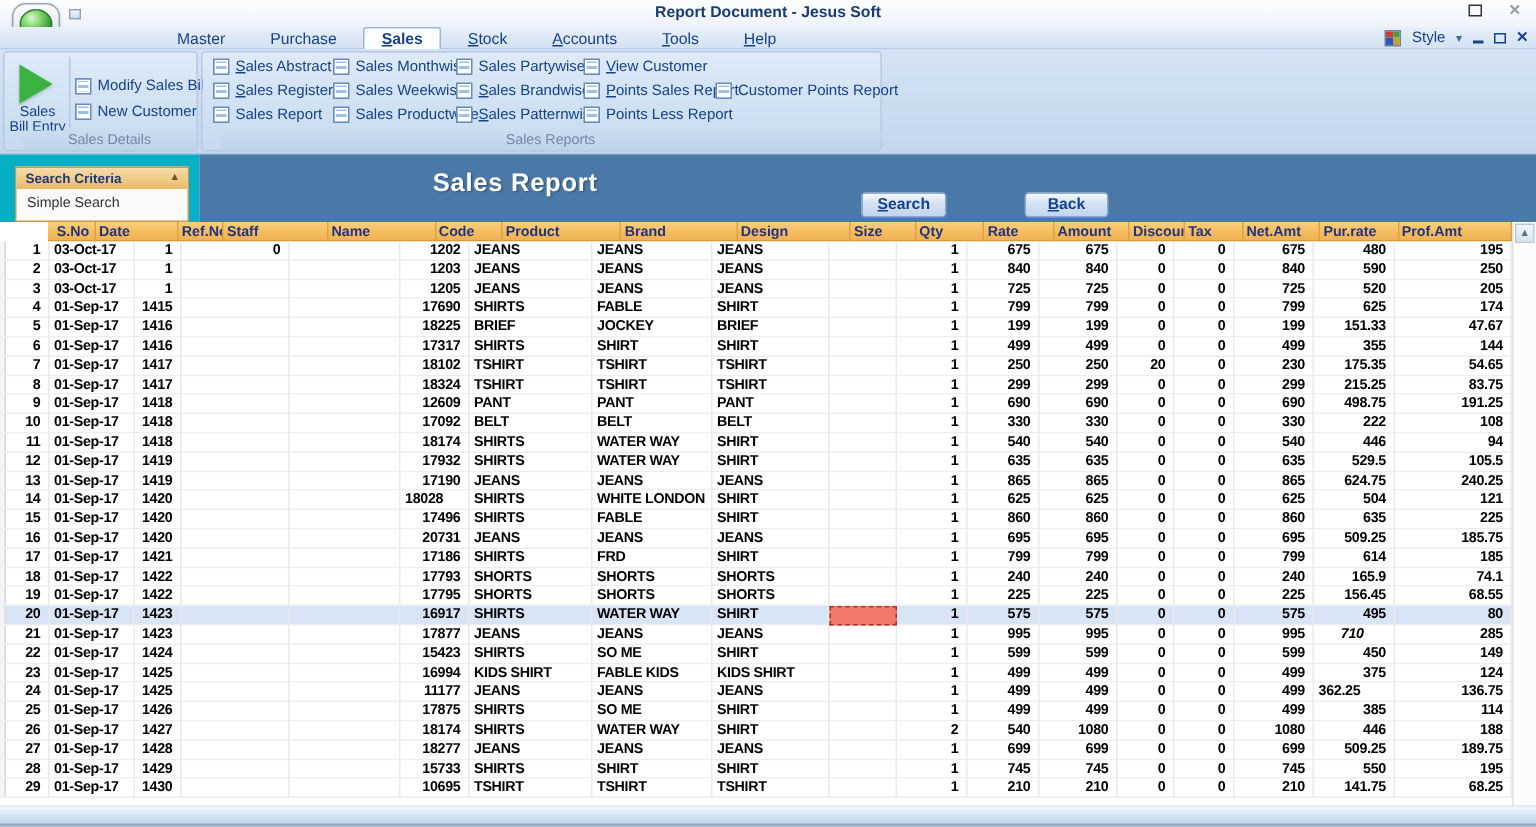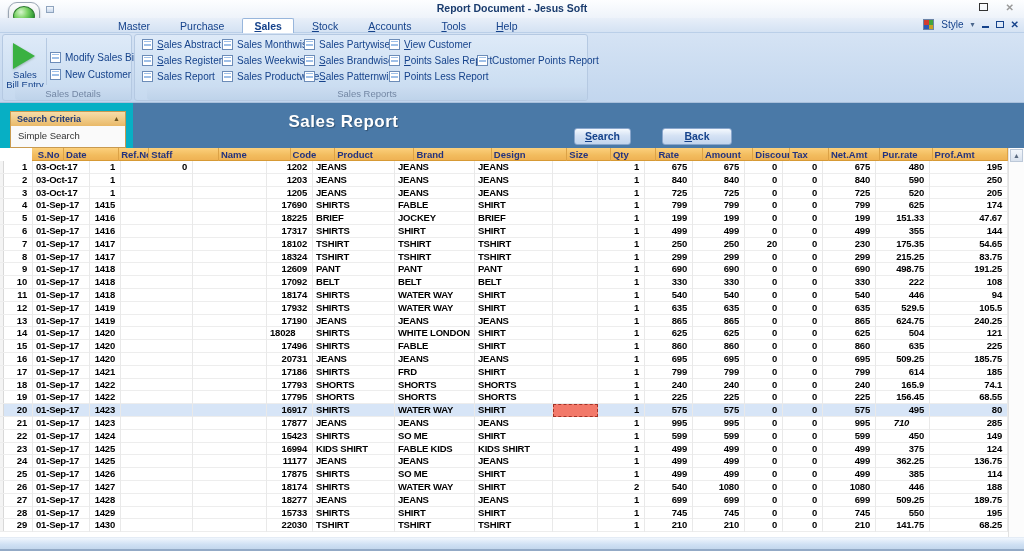--- a/index.html
+++ b/index.html
@@ -72,21 +72,21 @@
   .sc-head { height:14px; background:linear-gradient(#F7DDA9,#E9B968); color:#1F3A78; font-size:9px;
              font-weight:bold; line-height:14px; padding-left:6px; position:relative; }
   .sc-head .up { position:absolute; right:5px; top:0; font-size:7px; color:#6E5420; }
   .sc-item { font-size:9.5px; color:#333; padding:4px 0 0 7px; }
   .report-title { position:absolute; left:128px; top:9px; width:165px; text-align:center; font-size:17px;
                   font-weight:bold; color:#FFFFFF; text-shadow:1px 1px 1px rgba(0,0,0,.3); letter-spacing:.5px; }
   .band-btn { position:absolute; top:25px; height:17px; border:1px solid #89A6CC; border-radius:3px;
               background:linear-gradient(#F5F9FE,#D5E2F4 45%,#C2D5EE); color:#15428B; font-weight:bold;
               font-size:10.5px; text-align:center; line-height:15px; cursor:default; }
   #btn-search { left:441px; width:57px; }
-  #btn-back   { left:529px; width:70px; }
+  #btn-back   { left:550px; width:56px; }
 
   
   .grid { position:absolute; top:148px; left:0; width:1008px; height:389px; background:#FFF; overflow:hidden; }
   .ghead { display:flex; height:13px; background:linear-gradient(#FCD07C,#F2BC5E 60%,#EFB254);
            border-bottom:1px solid #D79A35;margin-left:32px; }
   .hgut { width:4px; }
   .hcell { height:13px; font-size:9.5px; font-weight:bold; color:#23327E; line-height:13px;
            padding:0 2px; border-right:1px solid #DCA246; overflow:hidden; white-space:nowrap; cursor:default; }
   .grow { display:flex; height:12.8px; background:#FFF; border-bottom:1px solid #EDEDED; }
   .grow.sel { background:#D7E5F7; }
@@ -760,21 +760,21 @@
           <div class="gcell" style="width: 82px; text-align: left;">JEANS</div>
           <div class="gcell" style="width: 80px; text-align: left;">JEANS</div>
           <div class="gcell" style="width: 78px; text-align: left;">JEANS</div>
           <div class="gcell" style="width: 45px; text-align: left;"></div>
           <div class="gcell" style="width: 47px; text-align: right;">1</div>
           <div class="gcell" style="width: 48px; text-align: right;">499</div>
           <div class="gcell" style="width: 52px; text-align: right;">499</div>
           <div class="gcell" style="width: 38px; text-align: right;">0</div>
           <div class="gcell" style="width: 40px; text-align: right;">0</div>
           <div class="gcell" style="width: 53px; text-align: right;">499</div>
-          <div class="gcell" style="width: 54px; text-align: right;">362.25</div>
+          <div class="gcell" style="width: 54px; ">362.25</div>
           <div class="gcell" style="width: 78px; text-align: right;">136.75</div>
         </div>
         <div class="grow">
           <div class="rgut"></div>
           <div class="gcell" style="width: 29px; text-align: right;">25</div>
           <div class="gcell" style="width: 57px; text-align: left;">01-Sep-17</div>
           <div class="gcell" style="width: 31px; text-align: right;">1426</div>
           <div class="gcell" style="width: 72px; text-align: right;"></div>
           <div class="gcell" style="width: 74px; text-align: left;"></div>
           <div class="gcell" style="width: 46px; text-align: right;">17875</div>
@@ -854,21 +854,21 @@
           <div class="gcell" style="width: 54px; text-align: right;">550</div>
           <div class="gcell" style="width: 78px; text-align: right;">195</div>
         </div>
         <div class="grow">
           <div class="rgut"></div>
           <div class="gcell" style="width: 29px; text-align: right;">29</div>
           <div class="gcell" style="width: 57px; text-align: left;">01-Sep-17</div>
           <div class="gcell" style="width: 31px; text-align: right;">1430</div>
           <div class="gcell" style="width: 72px; text-align: right;"></div>
           <div class="gcell" style="width: 74px; text-align: left;"></div>
-          <div class="gcell" style="width: 46px; text-align: right;">22030</div>
+          <div class="gcell" style="width: 46px; text-align: right;">10695</div>
           <div class="gcell" style="width: 82px; text-align: left;">TSHIRT</div>
           <div class="gcell" style="width: 80px; text-align: left;">TSHIRT</div>
           <div class="gcell" style="width: 78px; text-align: left;">TSHIRT</div>
           <div class="gcell" style="width: 45px; text-align: left;"></div>
           <div class="gcell" style="width: 47px; text-align: right;">1</div>
           <div class="gcell" style="width: 48px; text-align: right;">210</div>
           <div class="gcell" style="width: 52px; text-align: right;">210</div>
           <div class="gcell" style="width: 38px; text-align: right;">0</div>
           <div class="gcell" style="width: 40px; text-align: right;">0</div>
           <div class="gcell" style="width: 53px; text-align: right;">210</div>

